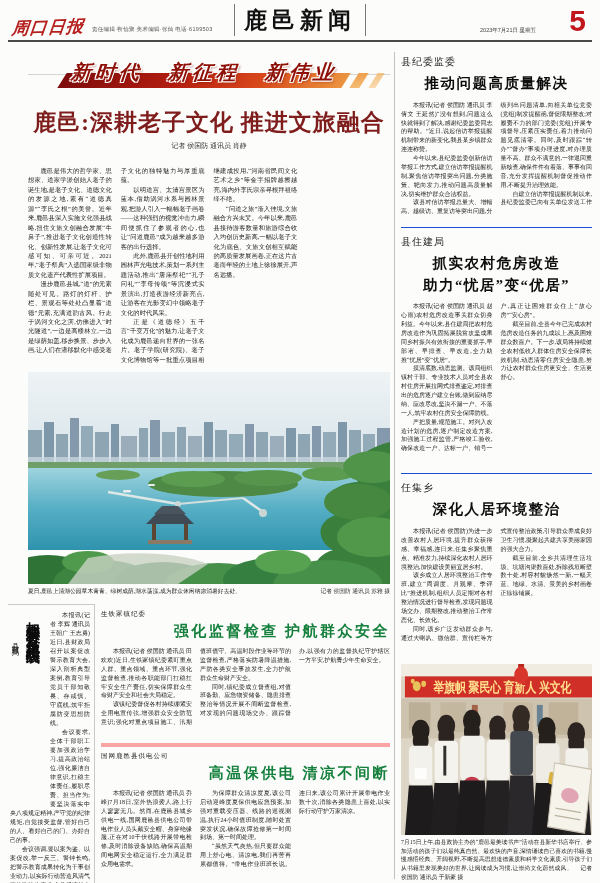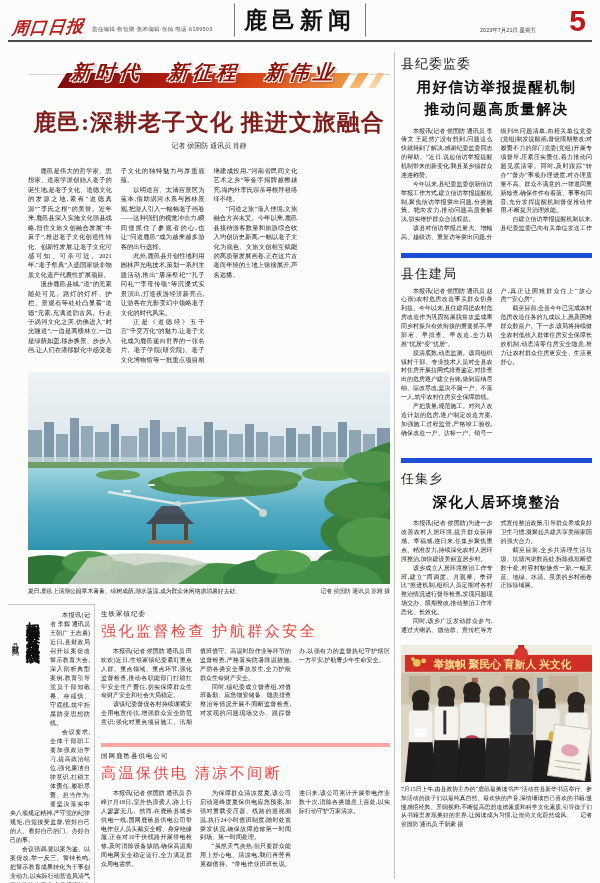--- a/index.html
+++ b/index.html
@@ -42,45 +42,45 @@
   .photo1 { margin-top:4px; width:362px; height:212px; overflow:hidden; }
   .photo1 svg, .photo2 svg { display:block; width:100%; height:100%; }
   .caption1 { display:flex; justify-content:space-between; gap:8px; margin-top:3px; font-size:5.8px; color:#222; }
   .caption1 .credit { white-space:nowrap; color:#333; }
 
   
   .vsep { position:absolute; left:394px; top:52px; width:1px; height:827px; background:#c2c2c2; }
 
   
   .right-region { position:absolute; left:401px; top:50px; width:191px; }
-  .kicker { font-size:13px; color:#222; letter-spacing:1px; margin-bottom:4px; }
+  .kicker { font-size:10px; color:#222; letter-spacing:1px; margin-bottom:4px; }
   .r-headline { text-align:center; font-size:14.5px; font-weight:bold; line-height:1.5; letter-spacing:1.5px;
                 color:#0d0d0d; margin-bottom:6px; }
   .r-body { column-count:2; column-gap:8px; column-fill:auto; overflow:hidden;
             font-size:6px; line-height:1.48; text-align:justify; color:#222; }
   .rb-a { height:118px; } .rb-b { height:163px; } .rb-c { height:116px; }
   .r-article { padding-top:5px; }
-  .r-article + .r-article { border-top:5px solid #1d4ed8; margin-top:8px; padding-top:7px; }
-  .photo2 { margin-top:10px; width:191px; height:137px; overflow:hidden; }
+  .r-article + .r-article { border-top:1px solid #1d4ed8; margin-top:8px; padding-top:7px; }
+  .photo2 { margin-top:21px; width:191px; height:171px; overflow:hidden; }
   .caption2 { margin-top:3px; font-size:5.8px; line-height:1.5; text-align:justify; color:#222; }
   .caption2 .credit2 { margin-left:6px; }
 
   
   .bottom-left { position:absolute; left:8px; top:604px; width:87px; height:279px; overflow:hidden;
                  border-top:1px solid #c9c9c9; border-right:1px solid #c9c9c9; padding:6px 4px 0 2px; }
   .v-wrap { float:left; width:40px; height:198px; display:flex; }
   .v-kicker { writing-mode:vertical-rl; font-size:7.5px; letter-spacing:2px; color:#222; height:72px; margin-top:26px; }
   .v-headline { writing-mode:vertical-rl; font-size:14px; font-weight:bold; letter-spacing:2px; line-height:1.25;
                 color:#0d0d0d; height:196px; margin-left:4px; }
   .v-body { font-size:6px; line-height:1.5; text-align:justify; color:#222; }
 
   
   .bottom-mid { position:absolute; left:101px; top:604px; width:289px; height:279px; overflow:hidden; padding-top:6px; }
   .b-kicker { font-size:6.5px; color:#222; letter-spacing:1px; margin-bottom:3px; }
-  .b-headline { text-align:left; font-size:15px; font-weight:normal; letter-spacing:2.5px; color:#ef4444; margin-bottom:6px; }
+  .b-headline { text-align:right; font-size:15px; font-weight:bold; letter-spacing:2.5px; color:#15803d; margin-bottom:6px; }
   .b-body { column-count:3; column-gap:8px; column-fill:auto; overflow:hidden;
             font-size:6px; line-height:1.48; text-align:justify; color:#222; }
   .bb-d { height:88px; margin-bottom:8px; }
   .bb-e { height:84px; }
   .b-article + .b-article { border-top:4px solid #fca5a5; padding-top:5px; }
 </style>
 </head>
 <body>
 
 <div class="page">
@@ -208,33 +208,36 @@
     </div>
   </section>
 
   <div class="vsep"></div>
 
   <aside class="right-region">
 
     <article class="r-article">
       <div class="kicker">县纪委监委</div>
       <h2 class="r-headline">
-        <div>用好信访举报提醒机制</div>
         <div>推动问题高质量解决</div>
       </h2>
       <div class="r-body rb-a">
         <p>本报讯(记者 侯国防 通讯员 李倩文 王延然)“没有想到,问题这么快就得到了解决,感谢纪委监委同志的帮助。”近日,说起信访举报提醒机制带来的新变化,我县某乡镇群众连连称赞。</p>
         <p>今年以来,县纪委监委创新信访举报工作方式,建立信访举报提醒机制,聚焦信访举报突出问题,分类施策、靶向发力,推动问题高质量解决,切实维护群众合法权益。</p>
         <p>该县对信访举报总量大、增幅高、越级访、重复访等突出问题,分级列出问题清单,向相关单位党委(党组)制发提醒函,督促限期整改;对履责不力的部门党委(党组)开展专项督导,压紧压实责任,着力推动问题见底清零。同时,及时跟踪“转办”“督办”事项办理进度,对办理质量不高、群众不满意的,一律退回重新核查,确保件件有着落、事事有回音,充分发挥提醒机制督促推动作用,不断提升治理效能。</p>
         <p>自建立信访举报提醒机制以来,县纪委监委已向有关单位发送工作提醒函数份,督促开展专项整改活动3项,问题化解率明显提升。</p>
       </div>
     </article>
 
     <article class="r-article">
       <div class="kicker">县住建局</div>
+      <h2 class="r-headline">
+        <div>抓实农村危房改造</div>
+        <div>助力“忧居”变“优居”</div>
+      </h2>
       <div class="r-body rb-b">
         <p>本报讯(记者 侯国防 通讯员 赵心雨)农村危房改造事关群众切身利益。今年以来,县住建局把农村危房改造作为巩固拓展脱贫攻坚成果同乡村振兴有效衔接的重要抓手,早部署、早排查、早改造,全力助推“忧居”变“优居”。</p>
         <p>摸清底数,动态监测。该局组织镇村干部、专业技术人员对全县农村住房开展拉网式排查鉴定,对排查出的危房逐户建立台账,做到应纳尽纳、应改尽改,坚决不漏一户、不落一人,筑牢农村住房安全保障防线。</p>
         <p>严把质量,规范施工。对列入改造计划的危房,逐户制定改造方案,加强施工过程监管,严格竣工验收,确保改造一户、达标一户、销号一户,真正让困难群众住上“放心房”“安心房”。</p>
         <p>截至目前,全县今年已完成农村危房改造任务的九成以上,惠及困难群众数百户。下一步,该局将持续健全农村低收入群体住房安全保障长效机制,动态清零住房安全隐患,努力让农村群众住房更安全、生活更舒心。</p>
       </div>
     </article>
 
     <article class="r-article">
       <div class="kicker">任集乡</div>

